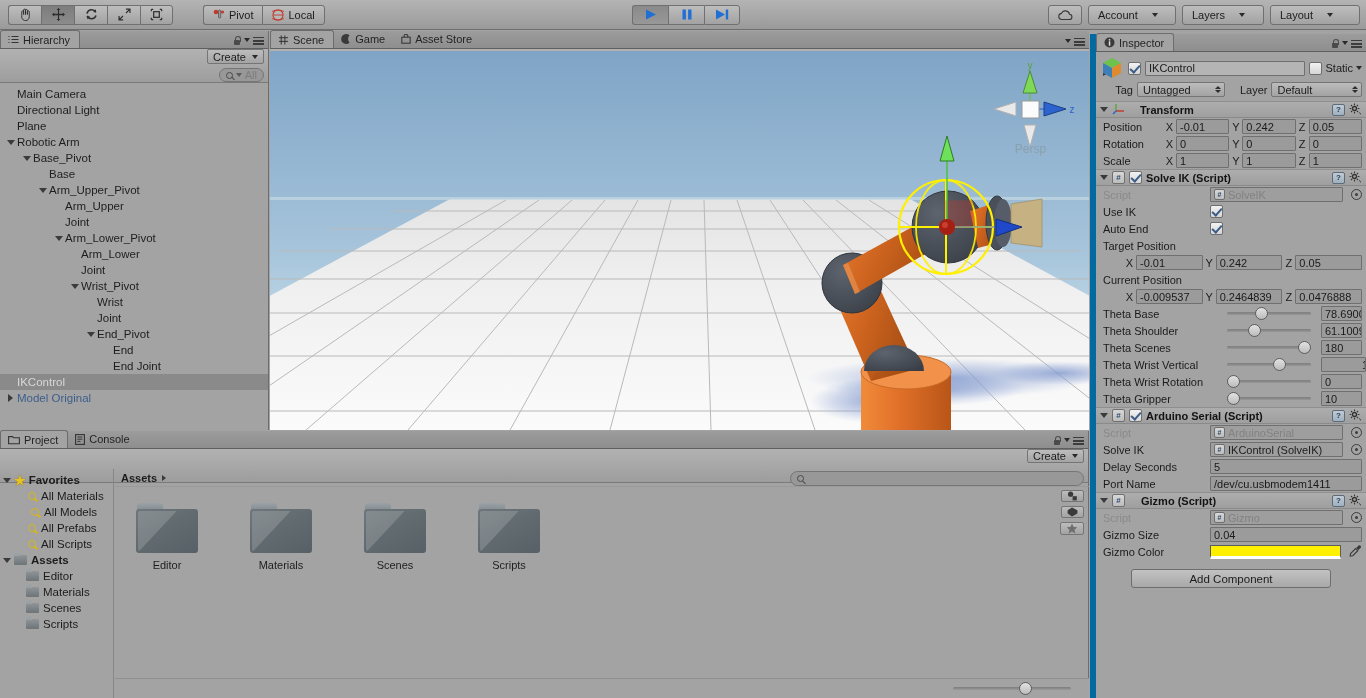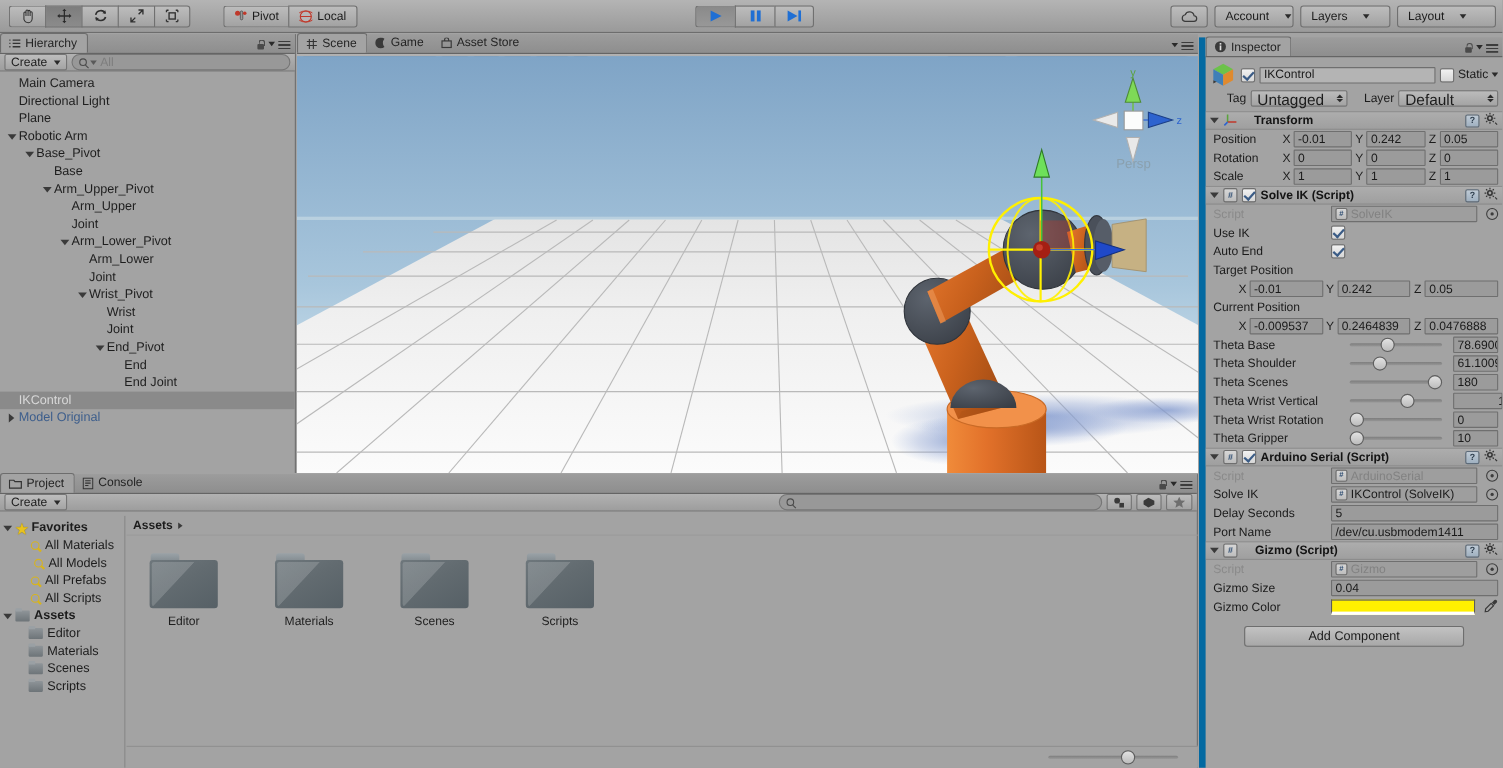--- a/index.html
+++ b/index.html
@@ -115,24 +115,24 @@
   .lock-icon::after {
     content: ''; position: absolute; left: 2px; top: 0px; width: 4px; height: 5px;
     border: 1.5px solid #4a4a4a; border-bottom: none; border-radius: 3px 3px 0 0;
   }
   .hamburger {
     width: 11px; height: 8px;
     background: repeating-linear-gradient(#3c3c3c 0 1.5px, transparent 1.5px 3.2px);
   }
 
   .subtoolbar {
-    height: 16px;
+    height: 34px;
     background: linear-gradient(#b2b2b2, #9d9d9d);
     border-bottom: 1px solid #7a7a7a;
-    display: flex; align-items: flex-end; padding: 0 4px; gap: 4px;
+    display: flex; align-items: flex-end; padding: 0 4px; gap: 4px; flex-direction: column;
   }
   .create-btn {
     height: 15px; padding: 0 5px;
     background: linear-gradient(#bdbdbd, #a4a4a4);
     border: 1px solid #757575; border-radius: 2px;
     display: flex; align-items: center; gap: 6px;
     font-size: 11px; cursor: default;
   }
   .search-pill {
     flex: 1; height: 15px;
@@ -213,21 +213,21 @@
     border: 1px solid #6f6f6f; border-radius: 1px;
     display: flex; align-items: center; padding: 0 3px;
     font-size: 11px; color: #1a1a1a; overflow: hidden; white-space: nowrap;
   }
   .static-box { display: flex; align-items: center; gap: 3px; }
   .tag-row { display: flex; align-items: center; padding: 0 4px 4px 4px; gap: 4px; font-size: 11px; }
   .dd {
     height: 15px; background: linear-gradient(#bcbcbc, #a3a3a3);
     border: 1px solid #757575; border-radius: 2px;
     display: flex; align-items: center; justify-content: space-between;
-    padding: 0 3px 0 5px; font-size: 14px; cursor: default;
+    padding: 0 3px 0 5px; font-size: 11px; cursor: default;
   }
   .updown { display: flex; flex-direction: column; gap: 1px; }
   .updown .u { width:0;height:0;border-left:3px solid transparent;border-right:3px solid transparent;border-bottom:3.5px solid #2d2d2d; }
   .updown .d { width:0;height:0;border-left:3px solid transparent;border-right:3px solid transparent;border-top:3.5px solid #2d2d2d; }
 
   .comp-header {
     height: 17px; display: flex; align-items: center; gap: 4px;
     padding: 0 4px;
     background: linear-gradient(#adadad, #9f9f9f);
     border-top: 1px solid #8f8f8f; border-bottom: 1px solid #8a8a8a;
@@ -415,21 +415,21 @@
         </svg>
       </div>
     </div>
 
     <div class="right-group">
       <div class="cloud-btn">
         <svg width="17" height="12" viewBox="0 0 17 12">
           <path d="M4.2 10.5a3.1 3.1 0 0 1 .3-6.1 4.2 4.2 0 0 1 8 .9 2.6 2.6 0 0 1-.4 5.2z" fill="none" stroke="#3a3a3a" stroke-width="1.1"></path>
         </svg>
       </div>
-      <div class="tb-dd" style="width:72px">
+      <div class="tb-dd" style="width:88px">
         <span>Account</span>
         <span class="caret-down"></span>
       </div>
       <div class="tb-dd" style="width:82px">
         <span>Layers</span>
         <span class="caret-down"></span>
       </div>
       <div class="tb-dd" style="width:90px">
         <span>Layout</span>
         <span class="caret-down"></span>

